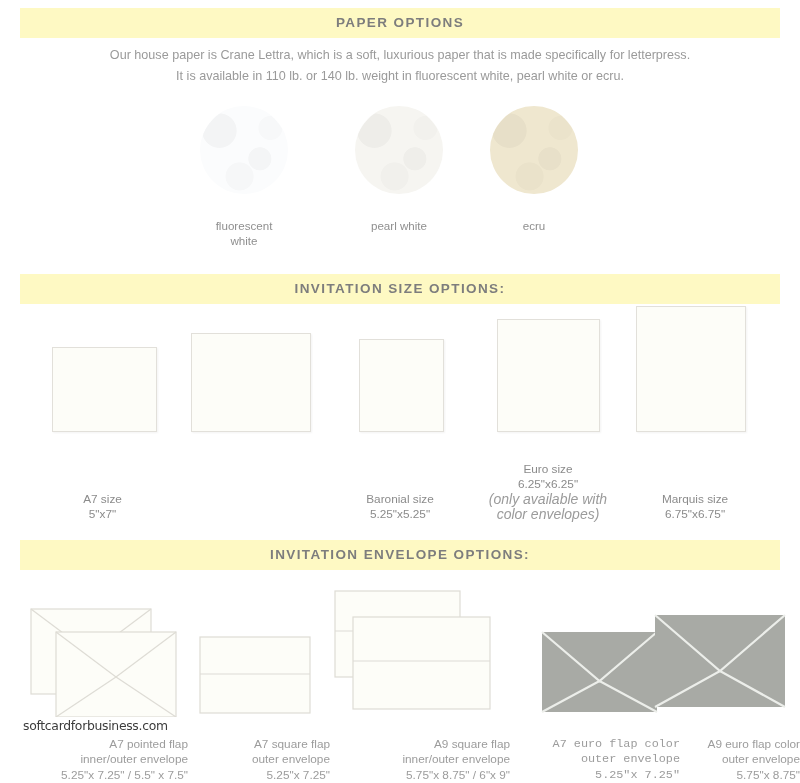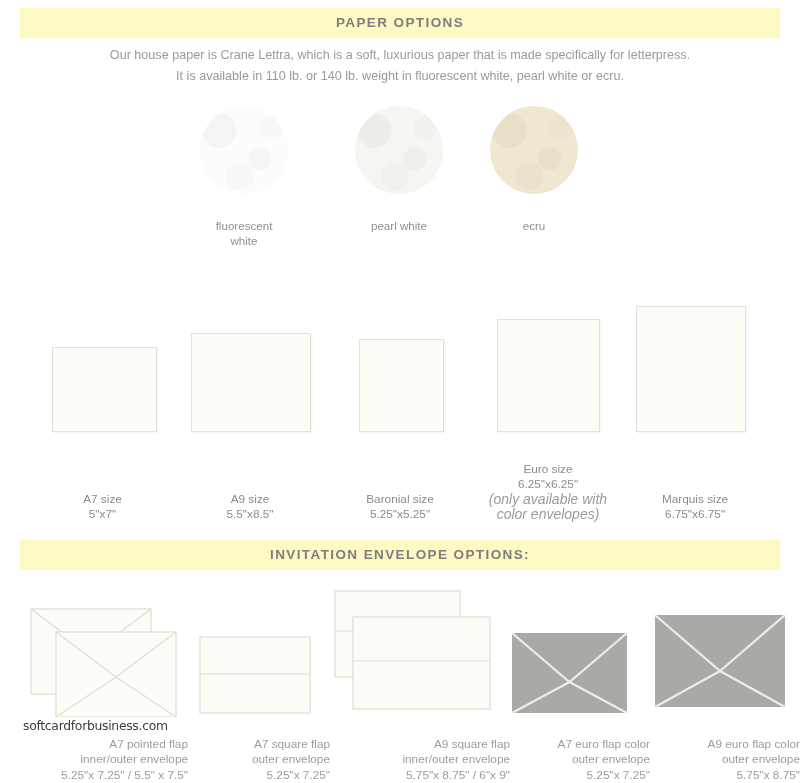--- a/index.html
+++ b/index.html
@@ -205,37 +205,36 @@
       </div>
     </div>
     <div class="swatch sw-2">
       <div class="disc" style="background: rgb(239, 231, 207);"></div>
       <div class="cap">
         <span>ecru</span>
       </div>
     </div>
   </div>
 
+  <div class="band" style="top:274px;">
+    <div class="band-title">INVITATION SIZE OPTIONS:</div>
+  </div>
 
   <div class="size-row">
 
     <div class="size-item" style="left:30px; width:145px; height:210px;">
       <div class="size-card" style="left:22px; width:103px; height:83px;"></div>
       <div class="size-cap">
         <span>A7 size</span><br>
         <span>5"x7"</span>
       </div>
     </div>
 
     <div class="size-item" style="left:175px; width:150px; height:210px;">
       <div class="size-card" style="left:16px; width:118px; height:97px;"></div>
-      <div class="size-cap">
-        <span>A9 size</span><br>
-        <span>5.5"x8.5"</span>
-      </div>
     </div>
 
     <div class="size-item" style="left:325px; width:150px; height:210px;">
       <div class="size-card" style="left:34px; width:83px; height:91px;"></div>
       <div class="size-cap">
         <span>Baronial size</span><br>
         <span>5.25"x5.25"</span>
       </div>
     </div>
 
@@ -314,21 +313,21 @@
           </g>
         </svg>
       </div>
       <div class="env-cap">
         <span>A9 square flap</span><br>
         <span>inner/outer envelope</span><br>
         <span>5.75"x 8.75" / 6"x 9"</span>
       </div>
     </div>
 
-    <div class="env-item" style="left:490px; width:160px; height:195px;">
+    <div class="env-item" style="left:520px; width:160px; height:195px;font-family:Liberation Mono, monospace;">
       <div class="env-art">
         <svg width="160" height="118" viewBox="0 0 160 118">
           <g>
             <rect x="22" y="34" width="115" height="80" fill="#a8aaa5"></rect>
             <path d="M22 34 L79.5 83 L137 34" fill="none" stroke="#eceeea" stroke-width="2.2"></path>
             <path d="M22 114 L79.5 83 L137 114" fill="none" stroke="#eceeea" stroke-width="2.2"></path>
           </g>
         </svg>
       </div>
       <div class="env-cap">

